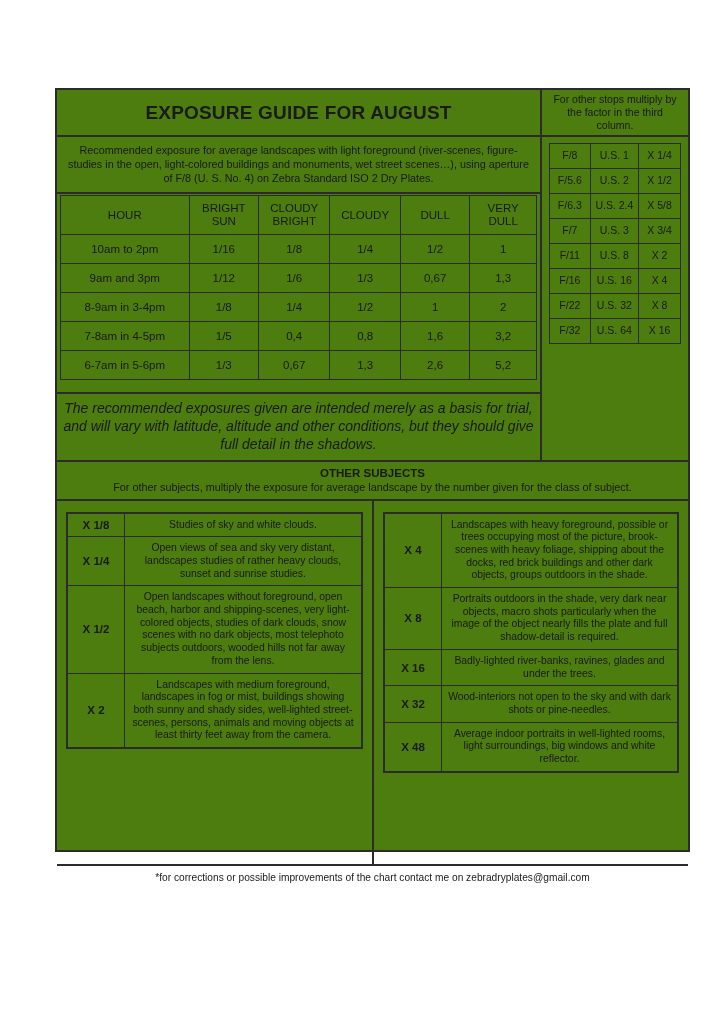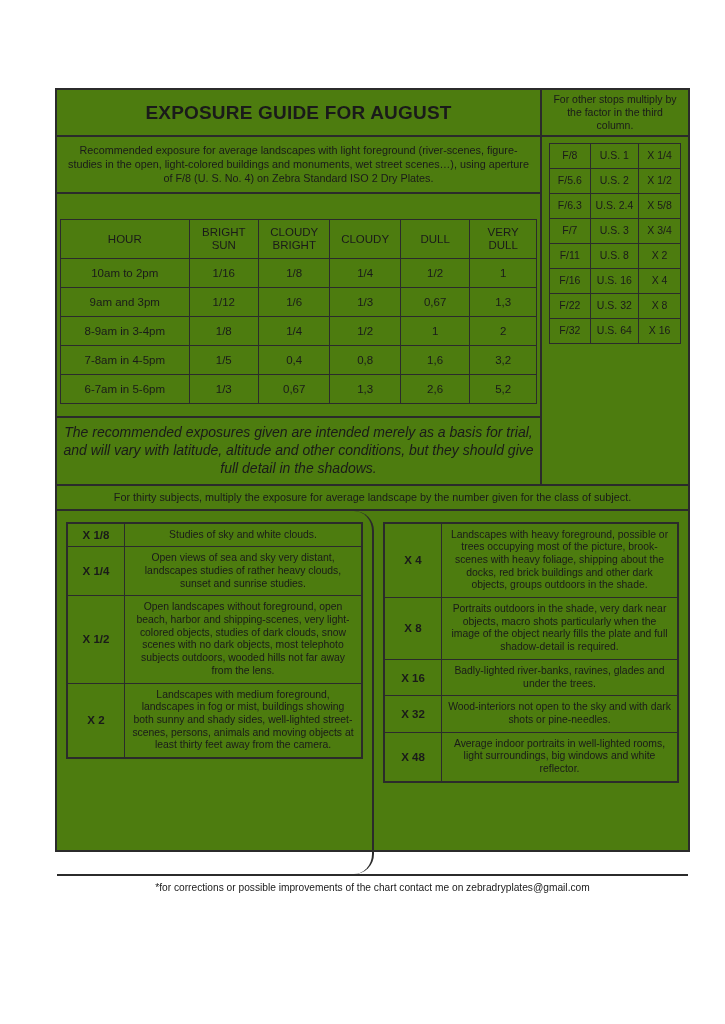--- a/index.html
+++ b/index.html
@@ -85,21 +85,20 @@
     border-bottom: 2px solid #2b2b2b;
     padding: 6px 8px 7px 8px;
     text-align: center;
     font-size: 10.8px;
     line-height: 1.3;
   }
 
   
   .expo-wrap {
     padding: 1px 3px 0 3px;
-    margin-top: 24px;
   }
   table.expo {
     border-collapse: collapse;
     width: 100%;
     table-layout: fixed;
   }
   table.expo td {
     border: 1px solid #2b2b2b;
     font-size: 11.5px;
     height: 26px;
@@ -166,21 +165,20 @@
   .cols {
     display: flex;
     align-items: stretch;
     height: 363px;
   }
   .col-left {
     width: 317px;
     box-sizing: border-box;
     border-right: 2px solid #2b2b2b;
     padding: 11px 9px 0 9px;
-    border-radius: 20px;
   }
   .col-right {
     flex: 1;
     box-sizing: border-box;
     padding: 11px 9px 0 9px;
   }
   table.subj {
     border-collapse: collapse;
     width: 100%;
     table-layout: fixed;
@@ -345,21 +343,22 @@
               <td>F/32</td>
               <td>U.S. 64</td>
               <td>X 16</td>
             </tr>
           </tbody>
       </table>
     </div>
   </div>
 
   <div class="os-head">
-    <span class="os-sub">For thirty subjects, multiply the exposure for average landscape by the number given for the class of subject.</span>
+    <span class="os-title">OTHER SUBJECTS</span>
+    <span class="os-sub">For other subjects, multiply the exposure for average landscape by the number given for the class of subject.</span>
   </div>
 
   <div class="cols">
     <div class="col-left">
       <table class="subj">
         <tbody id="subj-left">
             <tr>
               <td class="mult">X 1/8</td>
               <td class="desc">Studies of sky and white clouds.</td>
             </tr>

